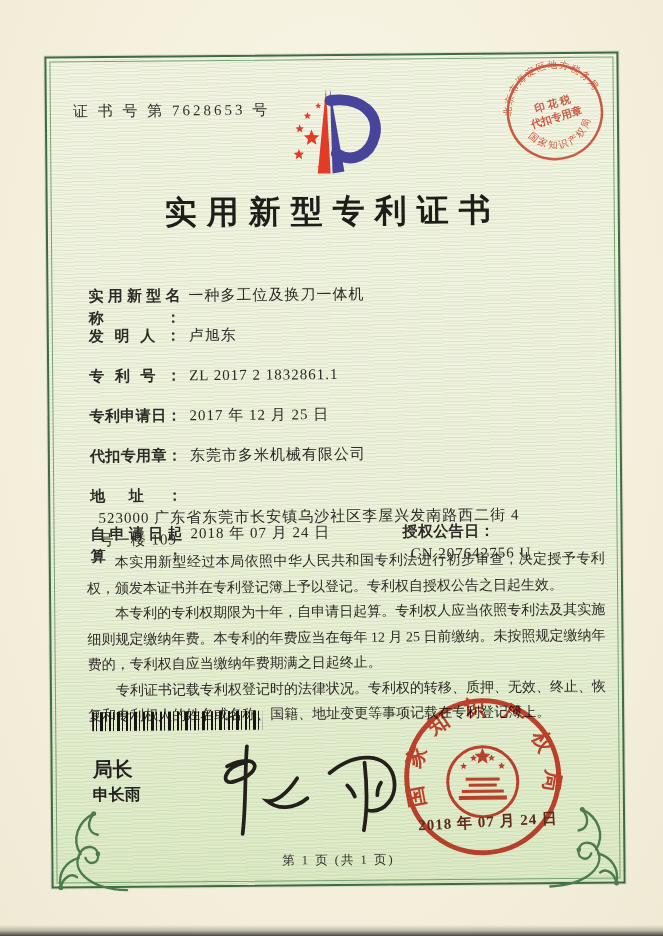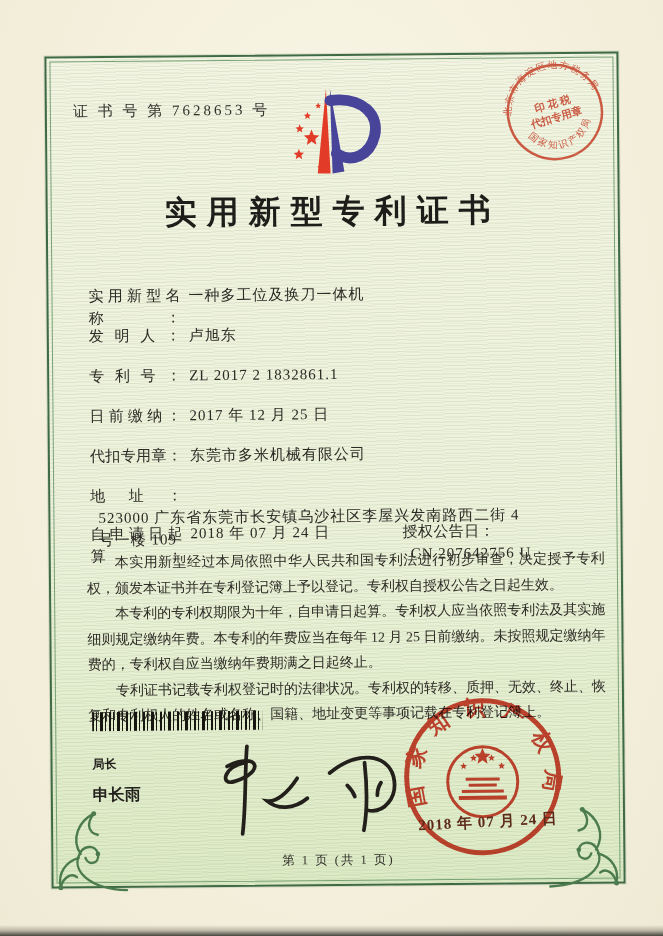--- a/index.html
+++ b/index.html
@@ -30,42 +30,42 @@
   .cert-no{position:absolute;left:26px;top:44px;font-size:15px;letter-spacing:3px;color:#33312c;}
   .logo{position:absolute;left:228px;top:24px;width:138px;height:110px;}
   .title{
     position:absolute;left:0;top:134px;width:100%;text-align:center;
     font-size:32px;font-weight:600;letter-spacing:10px;color:#1e1d1a;
   }
   
   .row{position:absolute;left:40px;right:16px;font-size:15px;line-height:22px;color:#2c2a25;}
   .flabel{
     display:inline-block;width:92px;vertical-align:top;
-    text-align:justify;text-align-last:justify;color:#2c2a25;
+    text-align:justify;text-align-last:justify;color:#2c2a25;font-weight:bold;
   }
   .fvalue{display:inline-block;vertical-align:top;margin-left:8px;letter-spacing:1px;}
   .fvalue.wrap{width:422px;letter-spacing:1px;}
   .pair2{position:absolute;left:312px;top:0;}
   
   .body-text{
     position:absolute;left:36px;top:492px;width:518px;
     font-size:14px;line-height:25.5px;text-align:justify;color:#2e2c26;
   }
   .body-text p{margin:0;text-indent:2em;}
   
   .barcode{
     position:absolute;left:40px;top:654px;width:170px;height:19px;
     background:repeating-linear-gradient(90deg,
       #17150f 0 2px, transparent 2px 4px,
       #17150f 4px 5px, transparent 5px 8px,
       #17150f 8px 11px, transparent 11px 13px,
       #17150f 13px 14px, transparent 14px 17px);
   }
   
-  .sig-title{position:absolute;left:40px;top:698px;font-size:12px;font-weight:bold;
+  .sig-title{position:absolute;left:40px;top:698px;font-size:20px;font-weight:bold;
     font-family:"Liberation Sans","DejaVu Sans",sans-serif;color:#24221e;}
   .sig-name{position:absolute;left:40px;top:727px;font-size:16px;font-weight:bold;
     font-family:"Liberation Sans","DejaVu Sans",sans-serif;color:#24221e;text-align:center;}
   .sig-hand{position:absolute;left:142px;top:682px;width:220px;height:100px;}
   
   .seal{position:absolute;left:345px;top:637px;width:170px;height:170px;
     mix-blend-mode:multiply;opacity:.92;}
   .seal-date{
     position:absolute;left:352px;top:758px;width:166px;text-align:center;
     font-size:15px;font-weight:bold;letter-spacing:1px;color:#5e2a1a;
@@ -112,21 +112,21 @@
     <div class="row" style="top:227px">
       <span class="flabel">实用新型名称：</span><span class="fvalue">一种多工位及换刀一体机</span>
     </div>
     <div class="row" style="top:267px">
       <span class="flabel">发明人：</span><span class="fvalue">卢旭东</span>
     </div>
     <div class="row" style="top:307px">
       <span class="flabel">专利号：</span><span class="fvalue">ZL 2017 2 1832861.1</span>
     </div>
     <div class="row" style="top:347px">
-      <span class="flabel">日前缴纳：</span><span class="fvalue">2017 年 12 月 25 日</span>
+      <span class="flabel">专利申请日：</span><span class="fvalue">2017 年 12 月 25 日</span>
     </div>
     <div class="row" style="top:387px">
       <span class="flabel">代扣专用章：</span><span class="fvalue">东莞市多米机械有限公司</span>
     </div>
     <div class="row" style="top:427px">
       <span class="flabel">地址：</span><span class="fvalue wrap">523000 广东省东莞市长安镇乌沙社区李屋兴发南路西二街 4 号一楼 109</span>
     </div>
     <div class="row" style="top:465px">
       <span class="flabel">自申请日起算：</span><span class="fvalue">2018 年 07 月 24 日</span>
       <span class="pair2">

